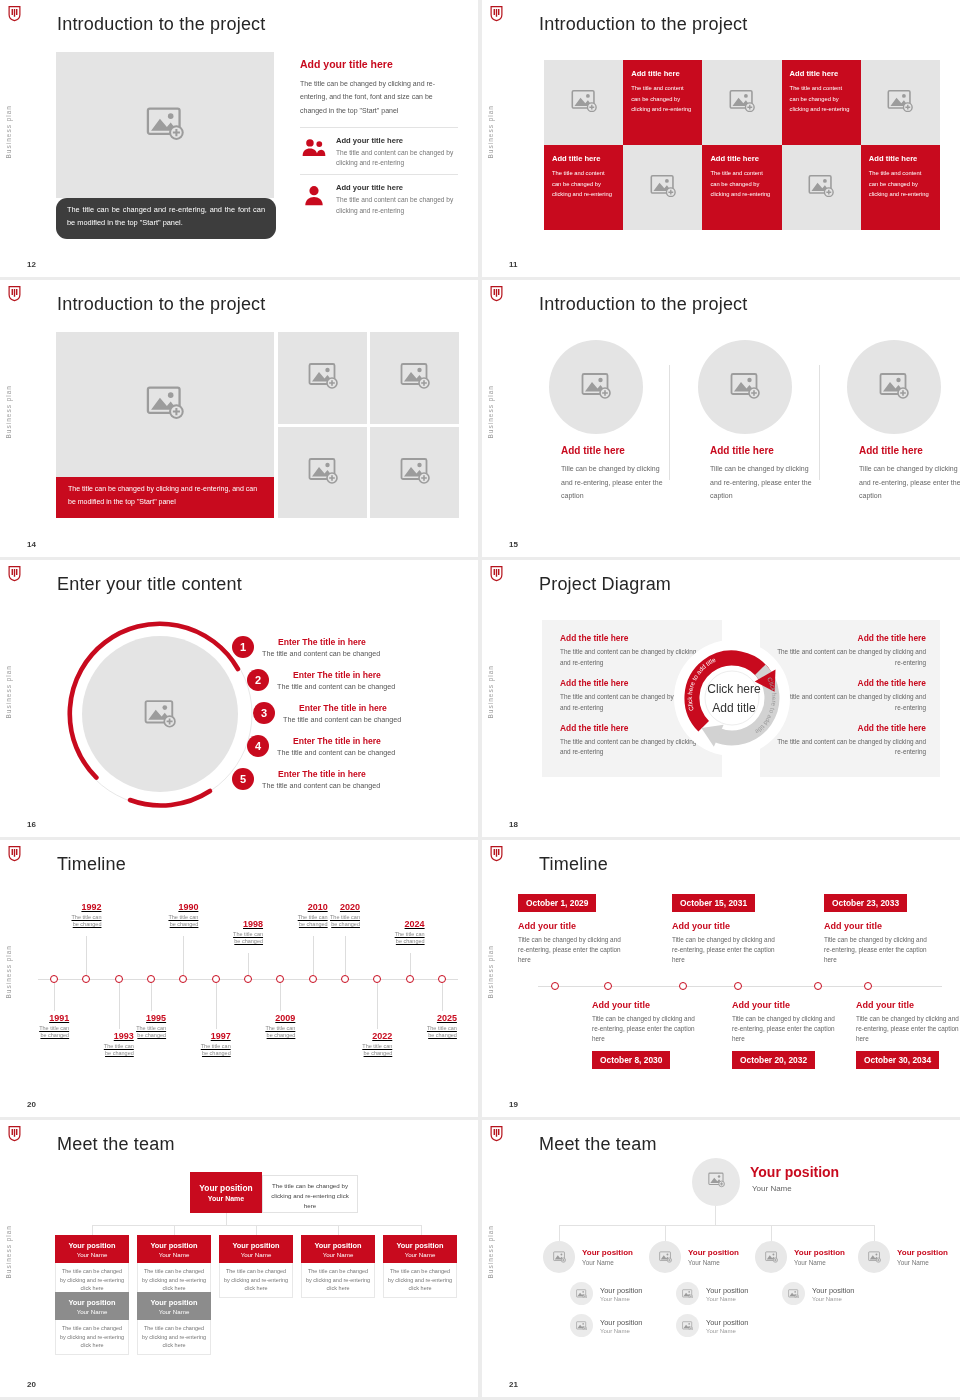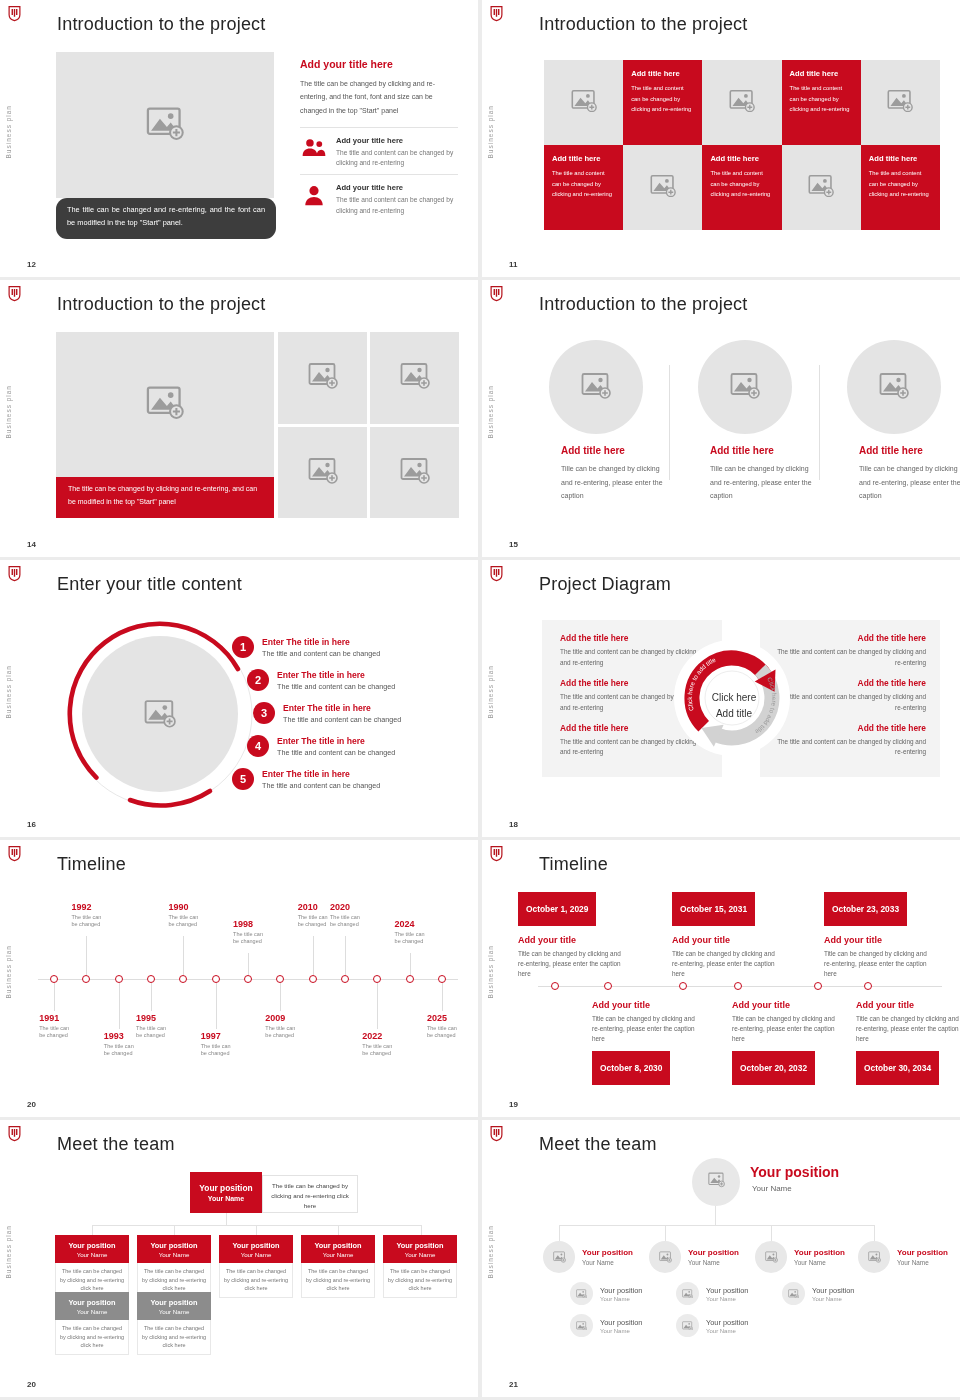--- a/index.html
+++ b/index.html
@@ -47,59 +47,59 @@
   .s15-item .b{font-size:7px;color:#666;line-height:1.95;margin-left:23px;width:105px;}
   .s15-div{width:1px;height:115px;top:85px;background:#e0e0e0;}
   
   .s16-items{left:232px;top:76px;width:230px;}
   .s16-items .it{display:flex;gap:8px;height:33px;align-items:flex-start;}
   .s16-items .it:nth-of-type(2){margin-left:15px}
   .s16-items .it:nth-of-type(3){margin-left:21px}
   .s16-items .it:nth-of-type(4){margin-left:15px}
   .num{width:22px;height:22px;flex:0 0 22px;border-radius:50%;background:#c80a1e;color:#fff;
     font-weight:bold;font-size:11px;display:flex;align-items:center;justify-content:center;}
-  .s16-items .t{color:#c80a1e;font-weight:bold;font-size:8.6px;margin:1px 0 2px;}
+  .s16-items .t{color:#c80a1e;font-weight:bold;font-size:8.6px;margin:1px 16px 2px;}
   .s16-items .b{font-size:7.2px;color:#555;}
   
   .s17-panel{top:60px;width:180px;height:157px;background:#f3f3f3;box-sizing:border-box;padding:13px 14px 0 18px;}
   .s17-panel.r{text-align:right;padding:13px 14px 0 14px;}
   .s17-panel .t{color:#c80a1e;font-weight:bold;font-size:8.4px;margin-bottom:4px;}
   .s17-panel .b{font-size:6.4px;color:#666;line-height:1.7;margin-bottom:9px;}
-  .s17-ct{left:222px;top:130px;width:60px;text-align:center;font-size:10px;color:#333;line-height:1.6;}
+  .s17-ct{left:222px;top:120px;width:60px;text-align:center;font-size:12px;color:#333;line-height:1.6;}
   
   .s18-line{left:38px;top:139px;width:420px;height:1px;background:#ddd;}
   .s18-row{left:38px;top:0;width:420px;height:277px;display:flex;}
   .evt{flex:1;position:relative;}
   .dot{position:absolute;left:50%;top:135px;width:6px;height:6px;border:1.5px solid #c80a1e;
     border-radius:50%;background:#fff;transform:translateX(-50%);}
   .stem{position:absolute;left:50%;width:1px;background:#ddd;}
   .evt.up.lvl1 .stem{top:96px;height:39px}
   .evt.up.lvl2 .stem{top:113px;height:22px}
   .evt.down.lvl1 .stem{top:143px;height:28px}
   .evt.down.lvl2 .stem{top:143px;height:46px}
-  .lab{position:absolute;left:50%;transform:translateX(-50%);width:30px;text-align:left;}
+  .lab{position:absolute;left:50%;transform:translateX(-50%);width:30px;text-align:right;text-decoration:underline;}
   .evt.up.lvl1 .lab{top:62px}
   .evt.up.lvl2 .lab{top:79px}
   .evt.down.lvl1 .lab{top:173px}
   .evt.down.lvl2 .lab{top:191px}
   .lab .y{color:#c80a1e;font-weight:bold;font-size:9px;margin-bottom:2px;}
   .lab .c{font-size:5.5px;color:#888;line-height:1.35;}
   
   .s19-line{left:56px;top:146px;width:404px;height:1px;background:#ddd;}
   .s19-dot{position:absolute;top:142px;width:6px;height:6px;border:1.5px solid #c80a1e;border-radius:50%;background:#fff;}
   .s19-card{position:absolute;width:132px;}
   .s19-top .s19-card{top:52px;}
   .s19-top .s19-card:nth-of-type(1){left:36px}
   .s19-top .s19-card:nth-of-type(2){left:190px}
   .s19-top .s19-card:nth-of-type(3){left:342px}
   .s19-bot .s19-card{top:160px;}
   .s19-bot .s19-card:nth-of-type(1){left:110px}
   .s19-bot .s19-card:nth-of-type(2){left:250px}
   .s19-bot .s19-card:nth-of-type(3){left:374px;width:100px}
-  .badge{display:inline-block;background:#c80a1e;color:#fff;font-weight:bold;font-size:8.4px;padding:12px 8px;}
+  .badge{display:inline-block;background:#c80a1e;color:#fff;font-weight:bold;font-size:8.4px;padding:4px 8px;}
   .s19-card .t{color:#c80a1e;font-weight:bold;font-size:9px;margin:9px 0 4px;}
   .s19-bot .s19-card .t{margin-top:0;}
   .s19-card .b{font-size:6.4px;color:#666;line-height:1.55;width:104px;}
   .s19-bot .badge{margin-top:7px;}
   
   .s20-root{left:190px;top:52px;width:72px;height:41px;background:#c80a1e;color:#fff;display:flex;
     flex-direction:column;align-items:center;justify-content:center;text-align:center;}
   .s20-root .p{font-weight:bold;font-size:8.4px;}
   .s20-root .n{font-weight:bold;font-size:7px;margin-top:2px;}
   .s20-note{left:262px;top:55px;width:96px;height:38px;border:1px solid #e2e2e2;box-sizing:border-box;

